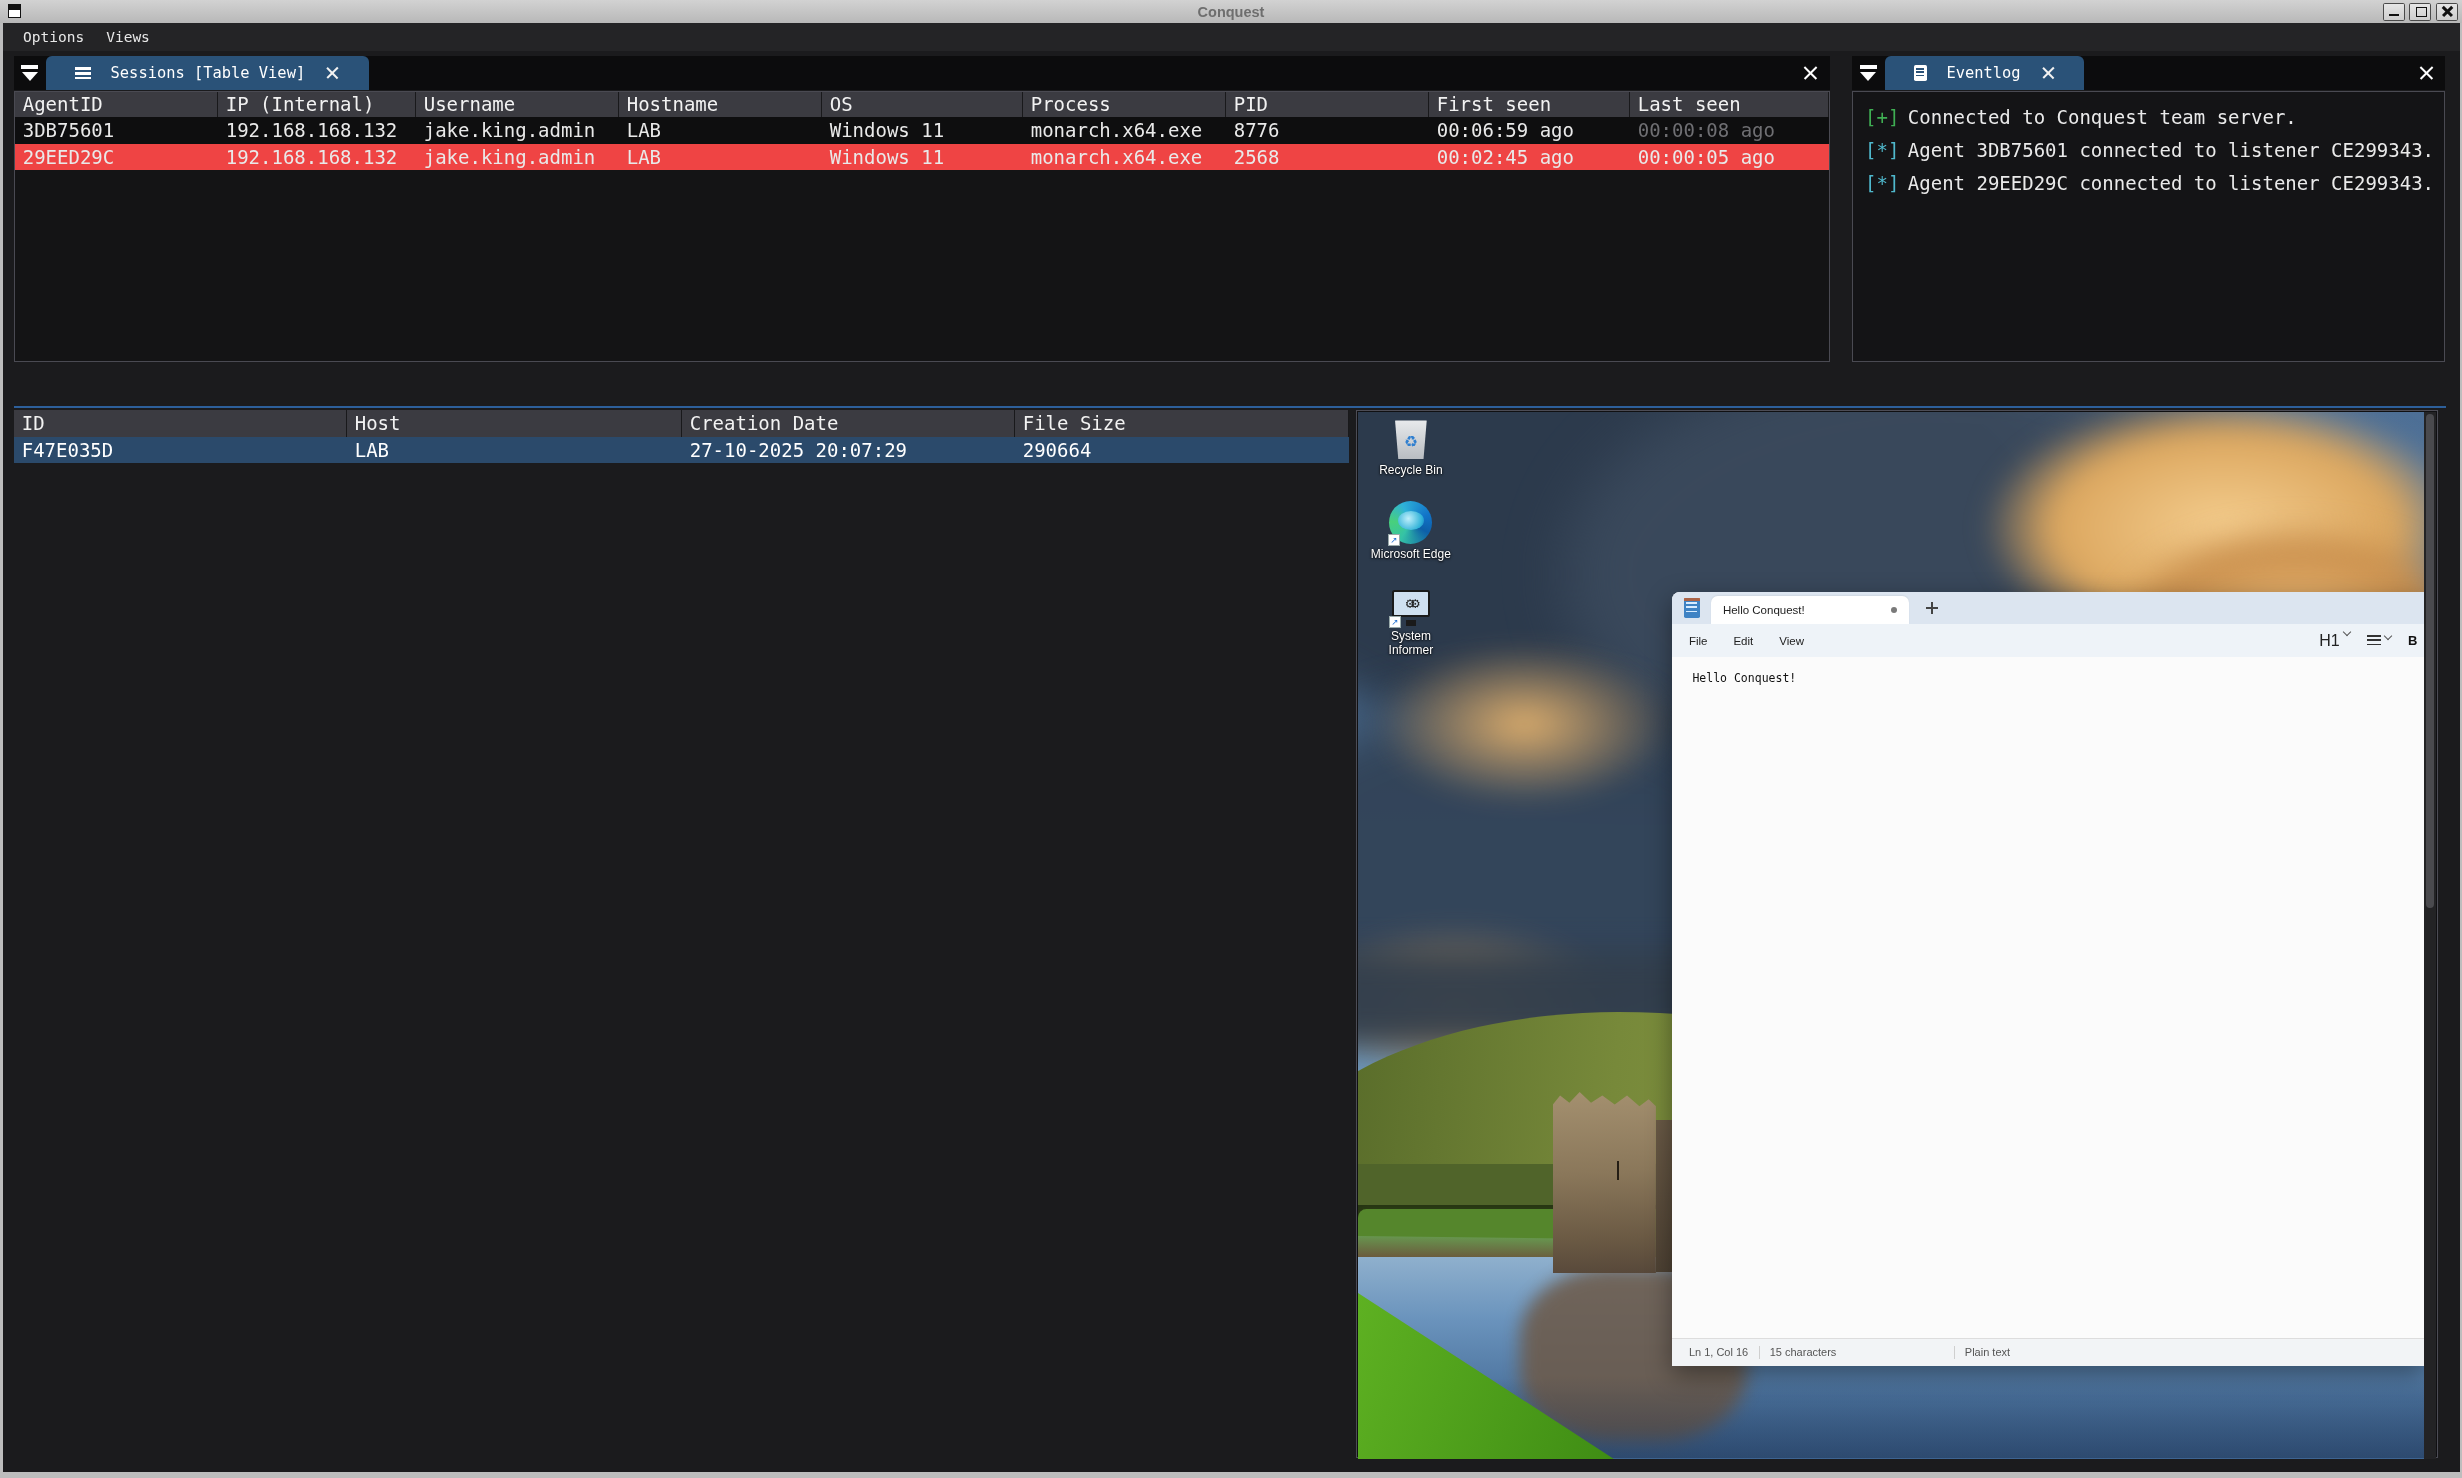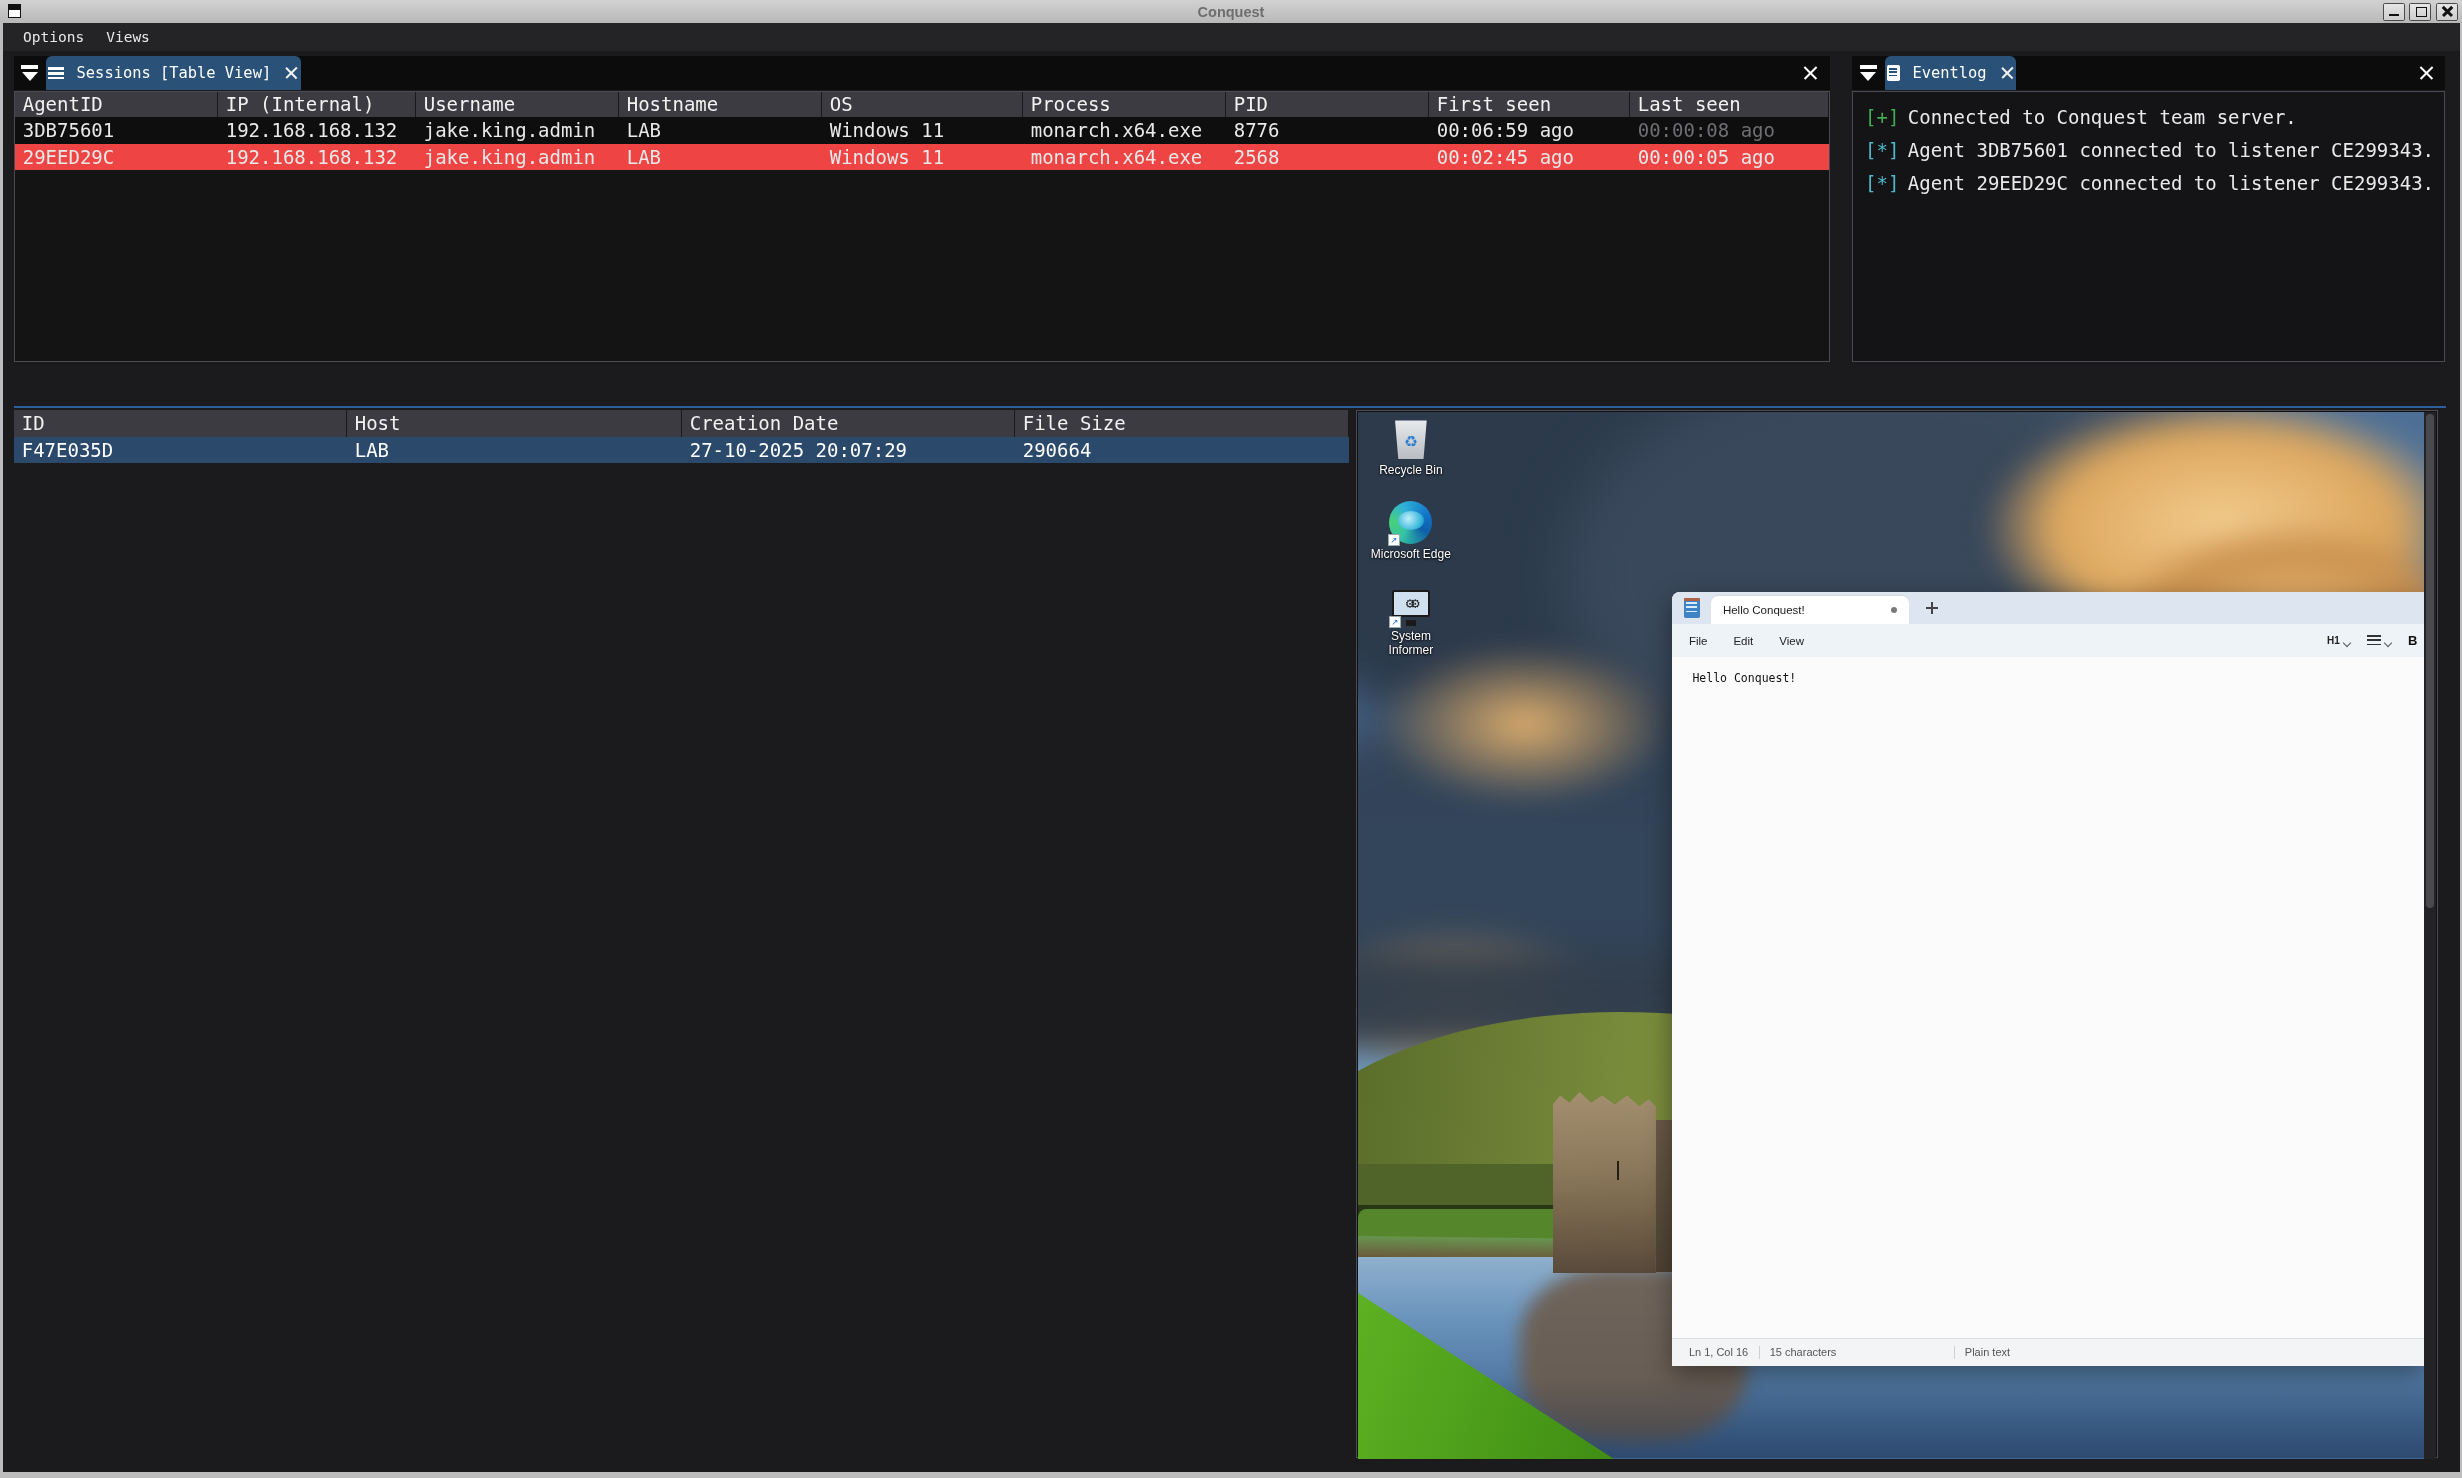--- a/index.html
+++ b/index.html
@@ -27,21 +27,21 @@
 
   .menubar { position:absolute; left:2.6px; top:23px; width:2457px; height:28px; background:#242426;
     display:flex; align-items:center; padding-left:20.5px; gap:22px; }
   .menu-item { font-size:14.5px; color:#e8e8e8; cursor:default; }
 
   
   .tabbar { position:absolute; height:34px; background:#0c0c0d; display:flex; align-items:center; }
   .filter-btn { width:32.5px; height:34px; display:flex; flex-direction:column; align-items:center; justify-content:center; gap:2.6px; flex:0 0 auto; }
   .filter-bar { width:17px; height:4.3px; background:#fff; }
   .filter-tri { width:0; height:0; border-left:8.5px solid transparent; border-right:8.5px solid transparent; border-top:9.4px solid #fff; }
-  .tab { height:34px; display:inline-flex; align-items:center; gap:13px; padding:0 2px; font-size:15.4px;
+  .tab { height:34px; display:inline-flex; align-items:center; gap:20px; padding:0 29px; font-size:15.4px;
     border-radius:6px 6px 0 0; color:#dfdfdf; background:#171d27; cursor:default; flex:0 0 auto; }
   .tab.active { background:#2a5278; color:#fff; }
   .tab + .tab { margin-left:6.8px; }
   .xmark { position:relative; width:14.5px; height:14.5px; flex:0 0 auto; }
   .xmark::before,.xmark::after { content:""; position:absolute; left:0px; top:6px; width:14.5px; height:1.7px; background:#f2f2f2; }
   .xmark::before { transform:rotate(45deg);} .xmark::after { transform:rotate(-45deg);}
   .panel-close { position:absolute; right:10.3px; top:8.5px; width:17px; height:17px; }
   .panel-close::before,.panel-close::after { content:""; position:absolute; left:0; top:7.7px; width:17px; height:1.7px; background:#fff; }
   .panel-close::before { transform:rotate(45deg);} .panel-close::after { transform:rotate(-45deg);}
 
@@ -169,21 +169,21 @@
     display:flex; align-items:center; padding:0 12px; box-shadow:0 -0.9px 1.7px rgba(0,0,0,.06); }
   .np-tab-title { font-size:11.5px; color:#222; flex:1; }
   .np-dot { width:6px; height:6px; border-radius:50%; background:#7a7a7a; }
   .np-plus { position:absolute; left:253px; top:9.4px; width:13.7px; height:13.7px; }
   .np-plus::before { content:""; position:absolute; left:6px; top:0.9px; width:1.7px; height:12px; background:#444; }
   .np-plus::after { content:""; position:absolute; left:0.9px; top:6px; width:12px; height:1.7px; background:#444; }
   .np-menubar { position:absolute; left:0; top:32.5px; width:100%; height:32.5px; background:#eef3f8;
     display:flex; align-items:center; padding-left:17px; gap:26px; }
   .np-menu-item { font-size:11.5px; color:#222; }
   .np-controls { position:absolute; right:8.5px; top:32.5px; height:32.5px; display:flex; align-items:center; gap:17px; }
-  .np-ctl { display:flex; align-items:flex-end; gap:4.3px; font-size:10px; color:#222;font-weight:bold; }
+  .np-ctl { display:flex; align-items:flex-start; gap:4.3px; font-size:16px; color:#222; }
   .chev { width:6px; height:6px; border-right:1.3px solid #555; border-bottom:1.3px solid #555; transform:rotate(45deg); margin-top:-2.6px; }
   .i-listfmt { width:13.7px; height:10.3px; background:repeating-linear-gradient(180deg,#333 0 1.7px,transparent 1.7px 4.3px); }
   .np-bold { font-weight:bold; font-size:13px; color:#111; }
   .np-content { position:absolute; left:0; top:65px; width:100%; height:681px; background:#fbfbfb; padding:13.7px 20.5px; }
   .np-text { font-family:"DejaVu Sans Mono",monospace; font-size:11.5px; color:#111; }
   .np-status { position:absolute; left:0; bottom:0; width:100%; height:28px; background:#f2f4f6; border-top:0.9px solid #ddd;
     display:flex; align-items:center; padding-left:17px; font-size:11px; color:#555; }
   .np-sep { width:0.9px; height:13.7px; background:#cfcfcf; margin:0 10.3px; }
   .np-status .sp { width:107px; }
 </style>

